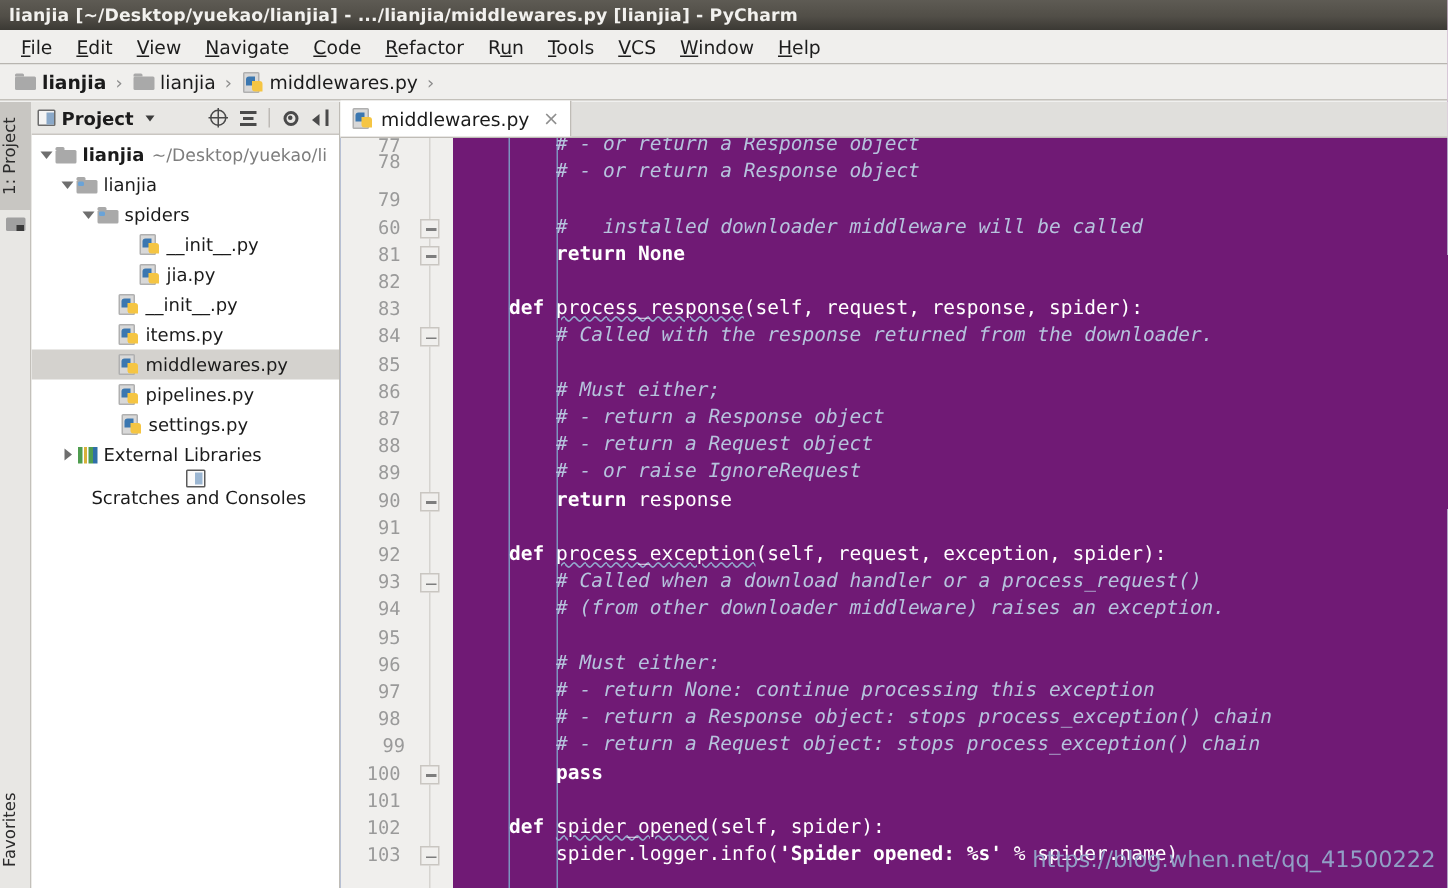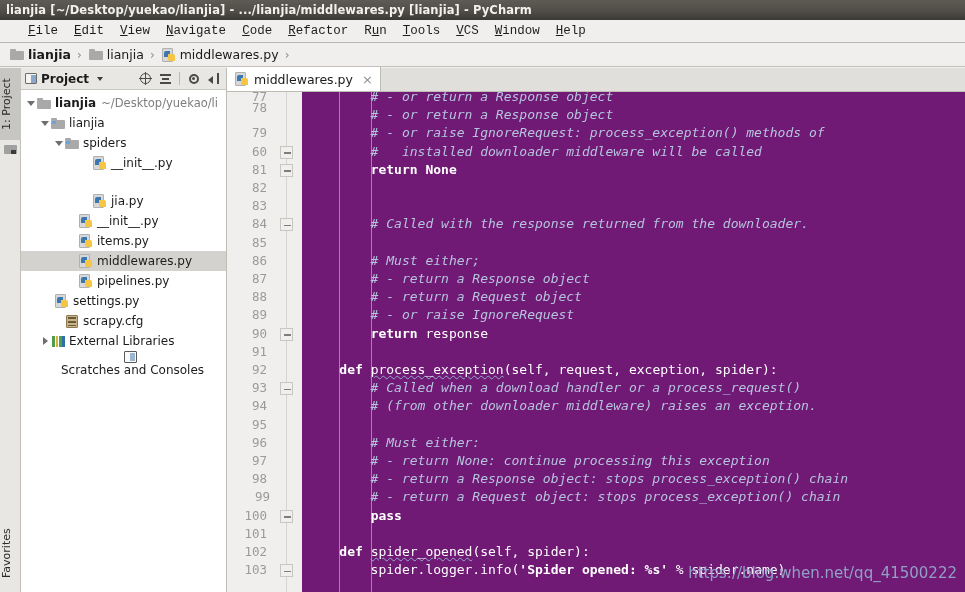--- a/index.html
+++ b/index.html
@@ -24,25 +24,24 @@
     letter-spacing: .1px;
     white-space: nowrap;
     overflow: hidden;
   }
 
   
   .menubar {
     height: 23px;
     background: #f0efed;
     display: flex; align-items: center;
-    padding-left: 20px;
+    padding-left: 6px;
     border-bottom: 1px solid #b8b5b0;
     font-size: 12.5px;
     color: #1d1d1d;
-    font-family: Liberation Mono, monospace;
   }
   .menu-item {
     padding: 2px 8px;
     cursor: default;
     white-space: nowrap;
   }
   .menu-item .mn { text-decoration: underline; }
 
   
   .navbar {
@@ -438,21 +437,21 @@
         </div>
         <div class="trow" style="padding-left: 60px;">
           <span class="tw"></span>
           <span class="ic py-ic">
             <span class="doc"></span>
             <span class="pb"></span>
             <span class="py"></span>
           </span>
           <span class="tlabel">__init__.py</span>
         </div>
-        <div class="trow" style="padding-left: 60px; margin-top: 18px;">
+        <div class="trow" style="padding-left: 60px;">
           <span class="tw"></span>
           <span class="ic py-ic">
             <span class="doc"></span>
             <span class="pb"></span>
             <span class="py"></span>
           </span>
           <span class="tlabel">jia.py</span>
         </div>
         <div class="trow" style="padding-left: 46px;">
           <span class="tw"></span>
@@ -483,38 +482,28 @@
         </div>
         <div class="trow" style="padding-left: 46px;">
           <span class="tw"></span>
           <span class="ic py-ic">
             <span class="doc"></span>
             <span class="pb"></span>
             <span class="py"></span>
           </span>
           <span class="tlabel">pipelines.py</span>
         </div>
-        <div class="trow" style="padding-left: 22px;">
+        <div class="trow" style="padding-left: 48px;">
           <span class="tw"></span>
           <span class="ic py-ic">
             <span class="doc"></span>
             <span class="pb"></span>
             <span class="py"></span>
           </span>
           <span class="tlabel">settings.py</span>
-        </div>
-        <div class="trow" style="padding-left: 32px;">
-          <span class="tw"></span>
-          <span class="ic cfg-ic">
-            <span class="c1"></span>
-            <span class="c2"></span>
-            <span class="c3"></span>
-            <span class="c4"></span>
-          </span>
-          <span class="tlabel">scrapy.cfg</span>
         </div>
         <div class="trow" style="padding-left: 18px;">
           <span class="tw">
             <span class="arrow-rt"></span>
           </span>
           <span class="ic lib-ic">
             <span class="b1"></span>
             <span class="b2"></span>
             <span class="b3"></span>
             <span class="b4"></span>
@@ -586,24 +575,24 @@
             <div class="foldbox" style="top: 417.6px;"></div>
             <div class="bulb" style="top: 453px;"></div>
             <div class="foldbox" style="top: 472.2px;"></div>
           </div>
       </div>
       <div class="codepane" id="codepane">
           <div class="indent-guide" style="left: 37.28px; top: 0px; height: 100%;"></div>
           <div class="indent-guide" style="left: 68.56px; top: 0px; height: 100%;"></div>
           <div class="cline" style="position: absolute; top: -4px; left: 6px;"><span class="cm">        # - or return a Response object</span></div>
           <div class="cline" style="position: absolute; top: 14.2px; left: 6px;"><span class="cm">        # - or return a Response object</span></div>
-          <div class="cline" style="position: absolute; top: 32.4px; left: 6px;"><span class="cm">        # - or raise IgnoreRequest: process_exception() methods of</span></div>
           <div class="cline" style="position: absolute; top: 50.6px; left: 6px;"><span class="cm">        #   installed downloader middleware will be called</span></div>
           <div class="cline" style="position: absolute; top: 68.8px; left: 6px;"><span class="pl">        </span><span class="kw">return None</span></div>
           <div class="cline" style="position: absolute; top: 87px; left: 6px;"><span class="pl"></span></div>
+          <div class="cline" style="position: absolute; top: 105.2px; left: 6px;"><span class="pl">    </span><span class="kw">def </span><span class="fn squig">process_response</span><span class="pl">(self, request, response, spider):</span></div>
           <div class="cline" style="position: absolute; top: 123.4px; left: 6px;"><span class="cm">        # Called with the response returned from the downloader.</span></div>
           <div class="cline" style="position: absolute; top: 141.6px; left: 6px;"><span class="pl"></span></div>
           <div class="cline" style="position: absolute; top: 159.8px; left: 6px;"><span class="cm">        # Must either;</span></div>
           <div class="cline" style="position: absolute; top: 178px; left: 6px;"><span class="cm">        # - return a Response object</span></div>
           <div class="cline" style="position: absolute; top: 196.2px; left: 6px;"><span class="cm">        # - return a Request object</span></div>
           <div class="cline" style="position: absolute; top: 214.4px; left: 6px;"><span class="cm">        # - or raise IgnoreRequest</span></div>
           <div class="cline" style="position: absolute; top: 232.6px; left: 6px;"><span class="pl">        </span><span class="kw">return </span><span class="pl">response</span></div>
           <div class="cline" style="position: absolute; top: 250.8px; left: 6px;"><span class="pl"></span></div>
           <div class="cline" style="position: absolute; top: 269px; left: 6px;"><span class="pl">    </span><span class="kw">def </span><span class="fn squig">process_exception</span><span class="pl">(self, request, exception, spider):</span></div>
           <div class="cline" style="position: absolute; top: 287.2px; left: 6px;"><span class="cm">        # Called when a download handler or a process_request()</span></div>

